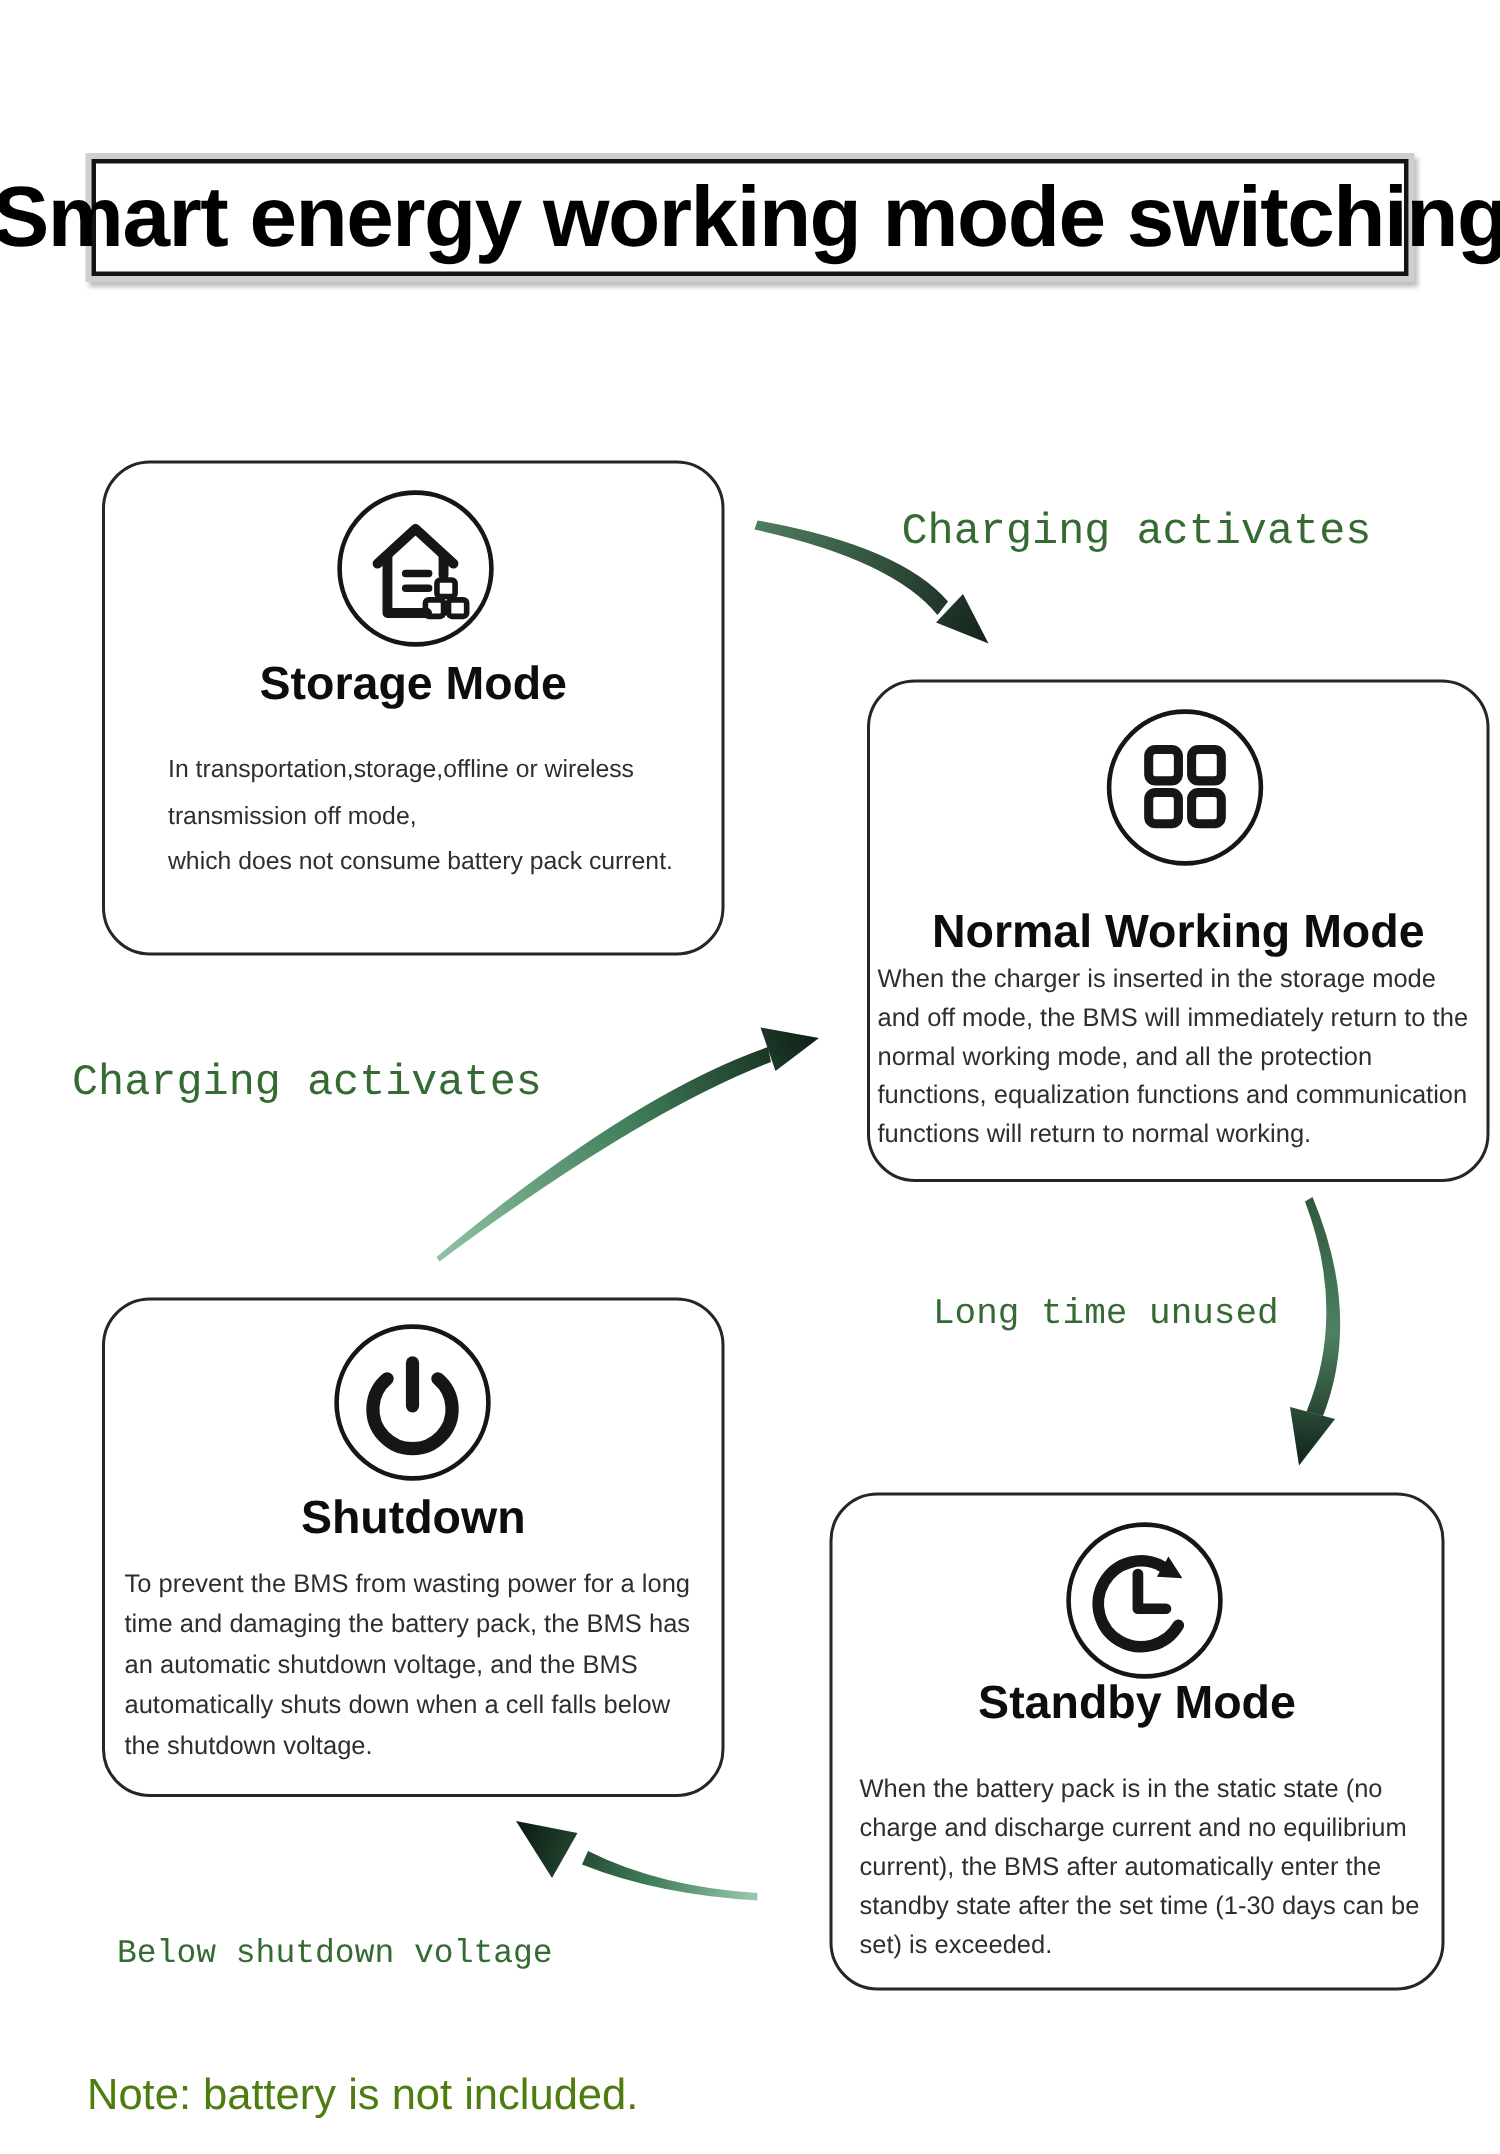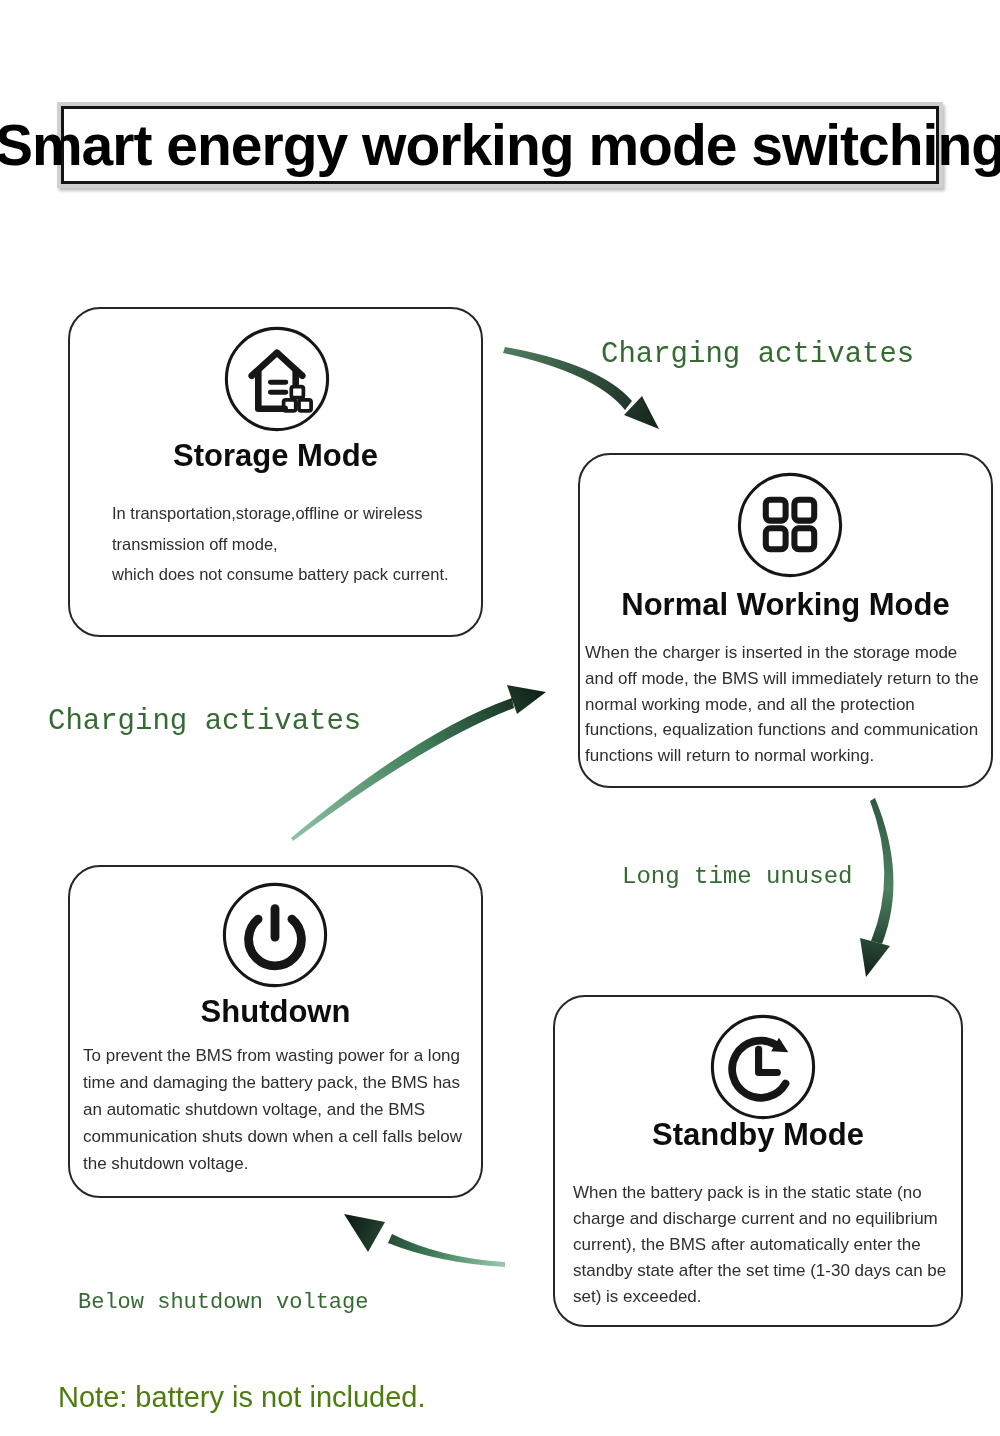--- a/index.html
+++ b/index.html
@@ -32,21 +32,21 @@
   .card .icon{position:absolute;width:110px;height:110px;}
   #card-storage  .icon{left:152px;top:15px;}
   #card-normal   .icon{left:155px;top:15px;}
   #card-shutdown .icon{left:150px;top:13px;}
   #card-standby  .icon{left:153px;top:15px;}
   .card h2{
     position:absolute;left:0;right:0;margin:0;text-align:center;
     font-size:31px;font-weight:bold;color:#0d0d0d;white-space:nowrap;
   }
   #card-storage  h2{top:129px;}
-  #card-normal   h2{top:132px;}
+  #card-normal   h2{top:148px;}
   #card-shutdown h2{top:127px;}
   #card-standby  h2{top:120px;}
   .body-lines{position:absolute;color:#2e2e2e;}
   .body-lines .line{white-space:nowrap;}
   #card-storage  .body-lines{left:42px;top:189px;font-size:16.5px;line-height:30.5px;}
   #card-normal   .body-lines{left:5px; top:185px;font-size:17px;  line-height:25.8px;width:412px;}
   #card-shutdown .body-lines{left:13px;top:175px;font-size:17px;  line-height:27px;}
   #card-standby  .body-lines{left:18px;top:183px;font-size:17px;  line-height:26px;}
   
   .flow-label{
@@ -160,21 +160,21 @@
     <svg class="icon" viewBox="0 0 100 100">
       <circle cx="50" cy="50" r="46" fill="none" stroke="#161616" stroke-width="2.8"></circle>
       <path d="M65.4,35.6 A24,24 0 1 1 34.6,35.6" fill="none" stroke="#161616" stroke-width="8" stroke-linecap="round"></path>
       <path d="M50,26 L50,52" fill="none" stroke="#161616" stroke-width="8" stroke-linecap="round"></path>
     </svg>
     <h2>Shutdown</h2>
     <div class="body-lines">
       <div class="line">To prevent the BMS from wasting power for a long</div>
       <div class="line">time and damaging the battery pack, the BMS has</div>
       <div class="line">an automatic shutdown voltage, and the BMS</div>
-      <div class="line">communication shuts down when a cell falls below</div>
+      <div class="line">automatically shuts down when a cell falls below</div>
       <div class="line">the shutdown voltage.</div>
     </div>
   </div>
 
   <div class="card" id="card-standby">
     <svg class="icon" viewBox="0 0 100 100">
       <circle cx="50" cy="50" r="46" fill="none" stroke="#161616" stroke-width="2.8"></circle>
       <path d="M61,29.5 A26,26 0 1 0 70.5,65" fill="none" stroke="#161616" stroke-width="7" stroke-linecap="round"></path>
       <polygon points="73,36.5 57.5,35.6 64.5,23.4" fill="#161616"></polygon>
       <path d="M46,34 L46,55 L63,55" fill="none" stroke="#161616" stroke-width="6.5" stroke-linecap="round" stroke-linejoin="round"></path>

